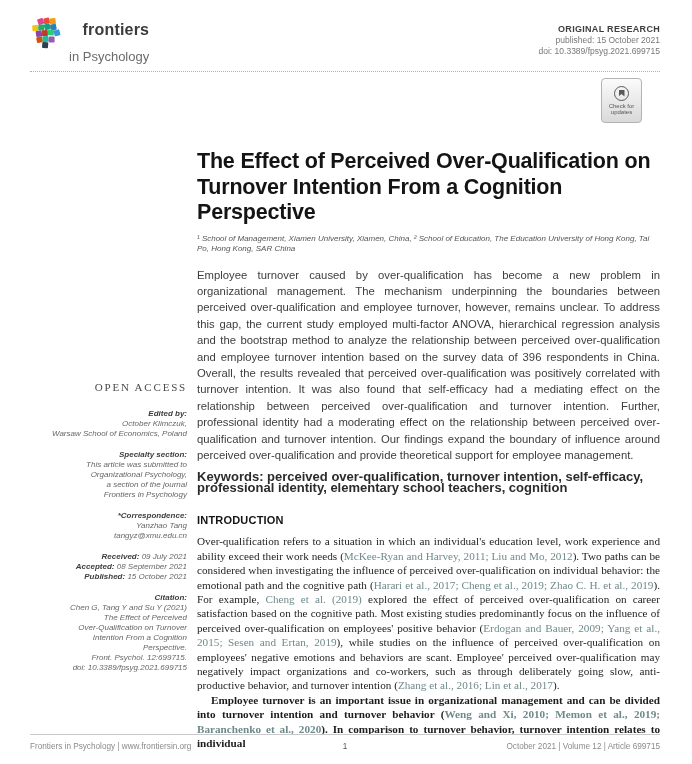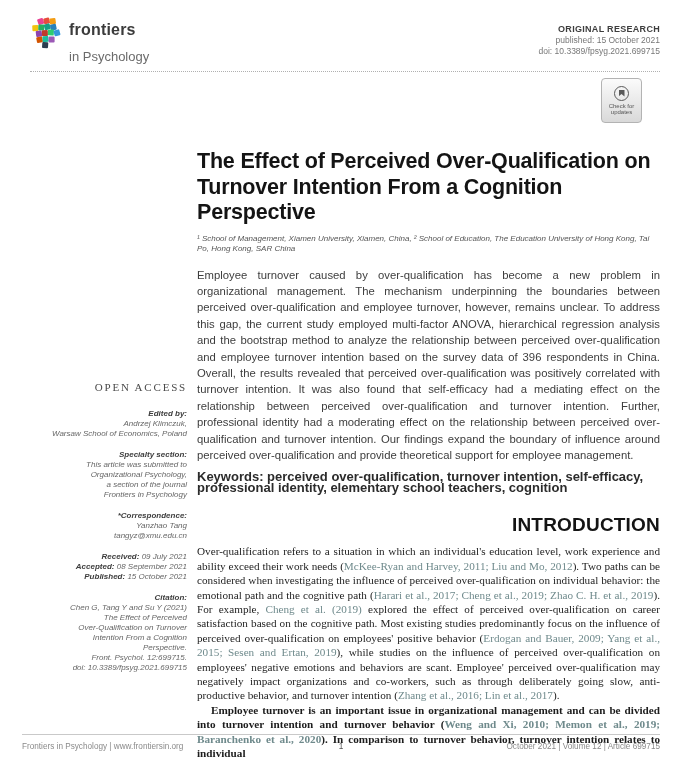--- a/index.html
+++ b/index.html
@@ -9,21 +9,21 @@
     background:#ffffff; overflow:hidden;
     font-family:"Liberation Sans", sans-serif; color:#222;
   }
   .inner { padding:0 32px 0 30px; }
 
   
   .header { display:flex; justify-content:space-between; align-items:flex-start; padding-top:18px; }
   .logo { display:flex; align-items:flex-start; gap:7px; }
   .logo-mosaic { position:relative; width:32px; height:32px; transform:rotate(-6deg); }
   .logo-mosaic .tile { position:absolute; width:6px; height:6px; border-radius:1px; }
-  .logo-text { line-height:1; padding-top:4px; }
+  .logo-text { line-height:1; padding-top:4px;text-align:right; }
   .logo-line1 { font-size:16px; font-weight:bold; color:#3b3b3b; letter-spacing:0.2px; }
   .logo-line2 { font-size:13px; color:#6b6b6b; margin-top:12px; }
   .pubinfo { text-align:right; line-height:11px; padding-top:6px; }
   .pubinfo .type { font-size:9px; font-weight:bold; color:#3d3d3d; letter-spacing:0.3px; }
   .pubinfo .meta { font-size:8.5px; color:#777; }
   .header-rule { border-top:1px dotted #b0b0b0; margin:8px 32px 0 30px; }
 
   
   .update-badge {
     position:absolute; top:78px; right:50px; width:41px; height:45px;
@@ -55,30 +55,30 @@
   
   .title { font-size:21.5px; line-height:25.5px; font-weight:bold; color:#141414;
     letter-spacing:-0.2px; }
   .authors { margin-top:10px; font-size:11px; font-weight:bold; font-style:italic; color:#2a2a2a; }
   .affiliations { margin-top:8px; font-size:8px; font-style:italic; color:#555;
     line-height:10.5px; }
   .abstract { margin-top:12px; font-size:11.3px; line-height:16.4px; color:#3d3d3d;
     text-align:justify; }
   .keywords { margin-top:9px; font-size:13px; font-weight:bold; color:#2b2b2b;
     line-height:10.5px; }
-  .section-heading { margin-top:21px; font-size:19px; font-weight:bold; color:#141414;
-    letter-spacing:0.2px;text-align:right; }
+  .section-heading { margin-top:21px; font-size:11px; font-weight:bold; color:#141414;
+    letter-spacing:0.2px; }
   .paras { margin-top:8px; font-family:"Liberation Serif", serif; font-size:11.2px;
     line-height:14.4px; color:#1d1d1d; text-align:justify; }
   .para { margin:0; }
   .para.indent { text-indent:14px;font-weight:bold; }
   .cite { cursor:pointer; }
 
   
-  .footer { position:absolute; left:22px; right:32px; bottom:13px;
+  .footer { position:absolute; left:30px; right:32px; bottom:13px;
     border-top:1px solid #c9c9c9; padding-top:7px;
     display:flex; justify-content:space-between; font-size:8.2px; color:#8a8a8a; }
   .footer .pageno { position:absolute; left:50%; transform:translateX(-50%); color:#555; }
 </style>
 </head>
 <body>
 
 <div class="page">
 
   <div class="inner header">
@@ -123,21 +123,21 @@
     </div>
   </div>
 
   <div class="inner content">
 
     <aside class="sidebar">
       <div class="open-access">OPEN ACCESS</div>
       <div id="sidebar-blocks">
           <div class="sb-block">
             <div class="sb-label">Edited by:</div>
-            <div class="sb-line">Andrzej Klimczuk,</div>
+            <div class="sb-line">October Klimczuk,</div>
             <div class="sb-line">Warsaw School of Economics, Poland</div>
           </div>
           <div class="sb-block">
             <div class="sb-label">Specialty section:</div>
             <div class="sb-line">This article was submitted to</div>
             <div class="sb-line">Organizational Psychology,</div>
             <div class="sb-line">a section of the journal</div>
             <div class="sb-line">Frontiers in Psychology</div>
           </div>
           <div class="sb-block">

